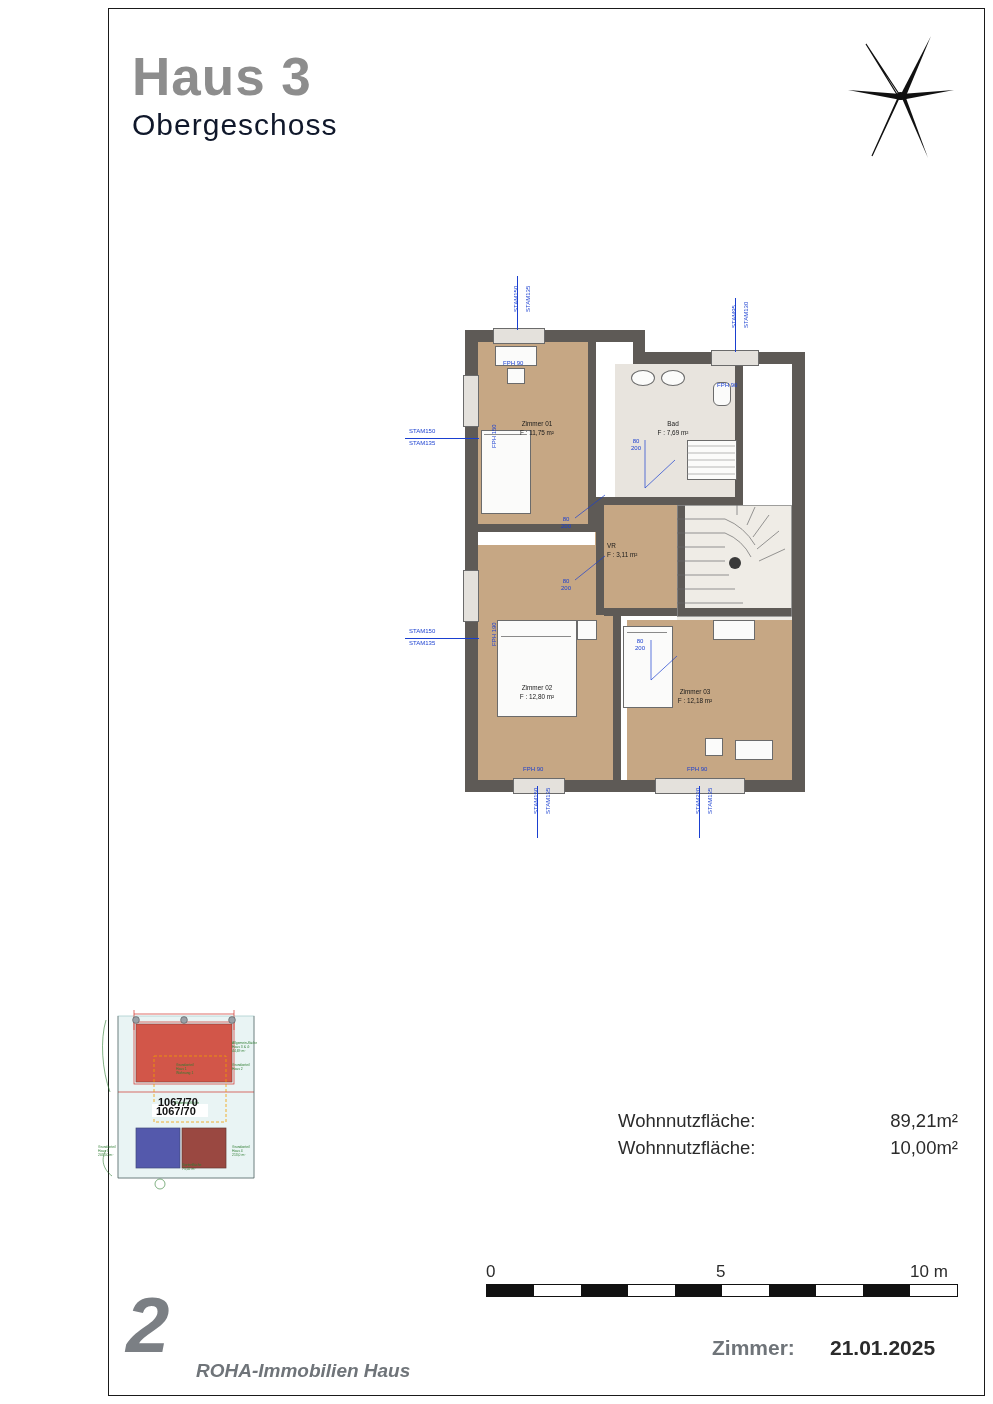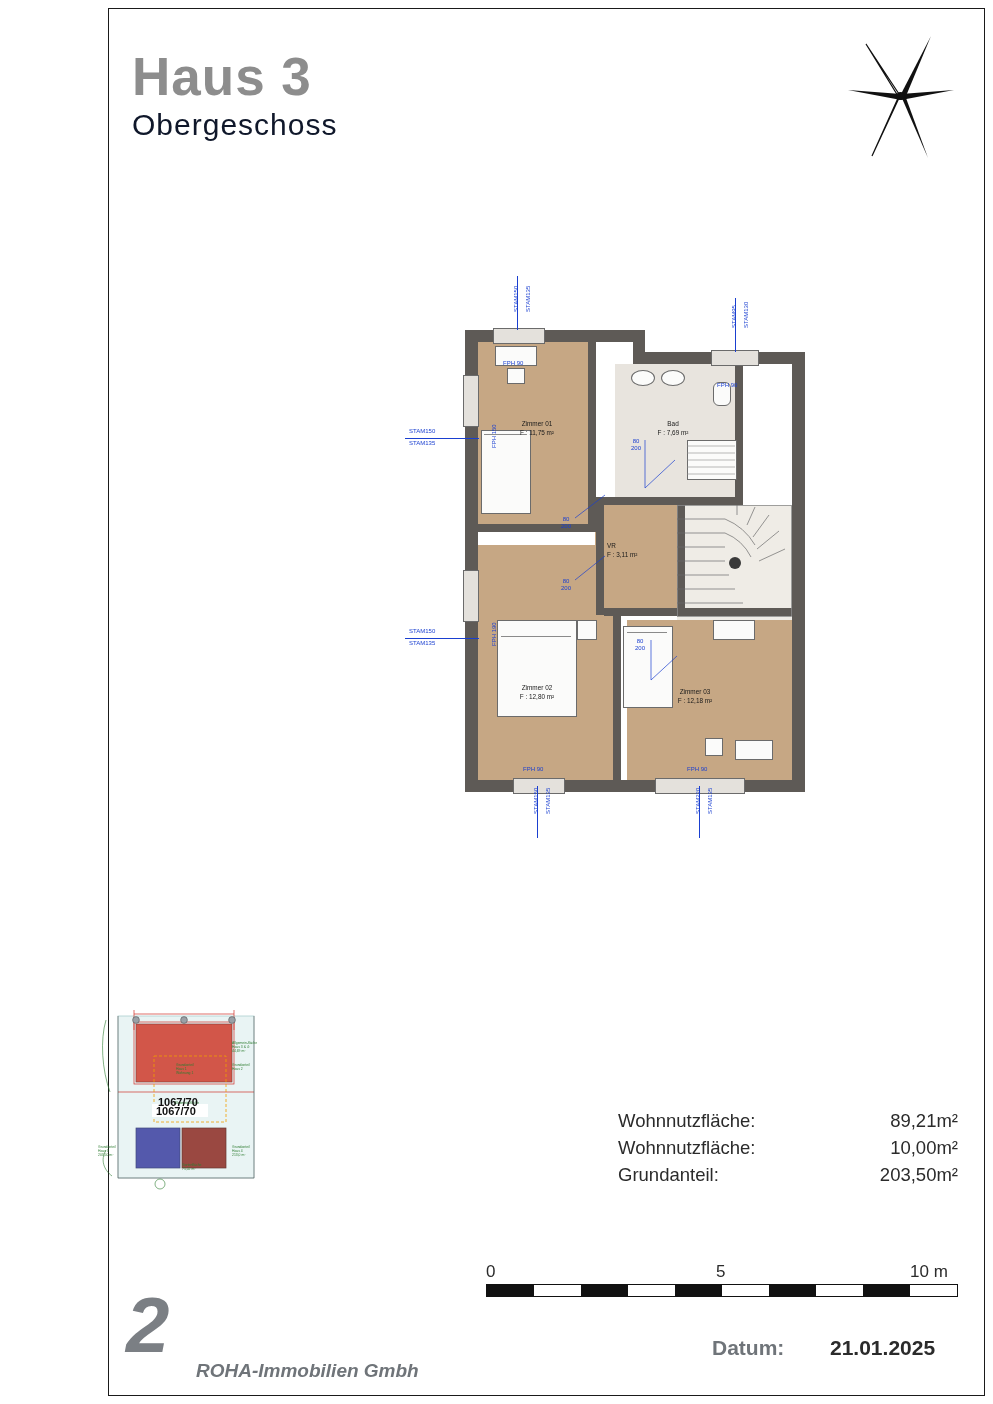--- a/index.html
+++ b/index.html
@@ -301,43 +301,39 @@
 
   <div id="areas">
     <div class="row">
       <span class="lab">Wohnnutzfläche:</span>
       <span class="val">89,21m²</span>
     </div>
     <div class="row">
       <span class="lab">Wohnnutzfläche:</span>
       <span class="val">10,00m²</span>
     </div>
-    <div class="row">
-      <span class="lab">Grundanteil:</span>
-      <span class="val">203,50m²</span>
-    </div>
   </div>
 
   <div id="scalebar">
     <div class="nums">
       <span style="left:0;">0</span>
       <span style="left:230px;">5</span>
       <span style="left:424px;">10 m</span>
     </div>
     <div class="bar">
       <div class="seg" style="left:0;width:47px;"></div>
       <div class="seg" style="left:94px;width:47px;"></div>
       <div class="seg" style="left:188px;width:47px;"></div>
       <div class="seg" style="left:282px;width:47px;"></div>
       <div class="seg" style="left:376px;width:47px;"></div>
     </div>
   </div>
 
   <div id="logo">
     <div class="two">2</div>
-    <div class="sub">ROHA-Immobilien Gmbh</div>
+    <div class="sub">ROHA-Immobilien Haus</div>
   </div>
 
   <div id="datum">
-    <span>Datum:</span>
+    <span>Zimmer:</span>
     <span class="val">21.01.2025</span>
   </div>
 </div>
 
 </body></html>

